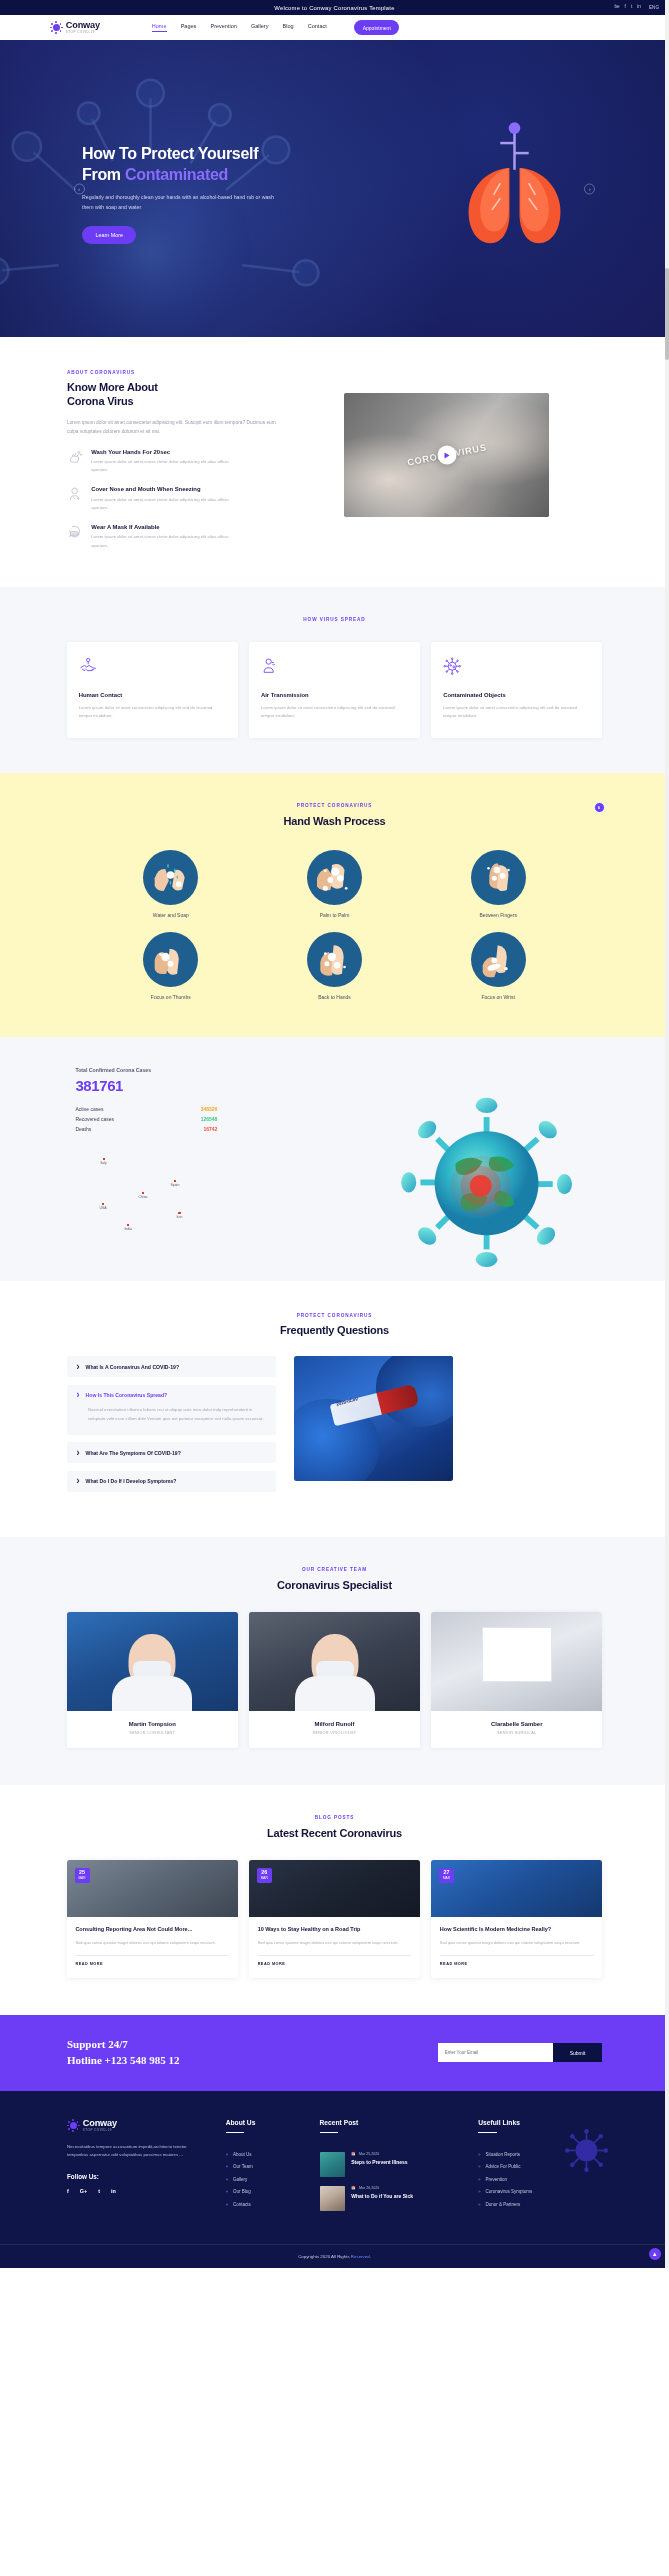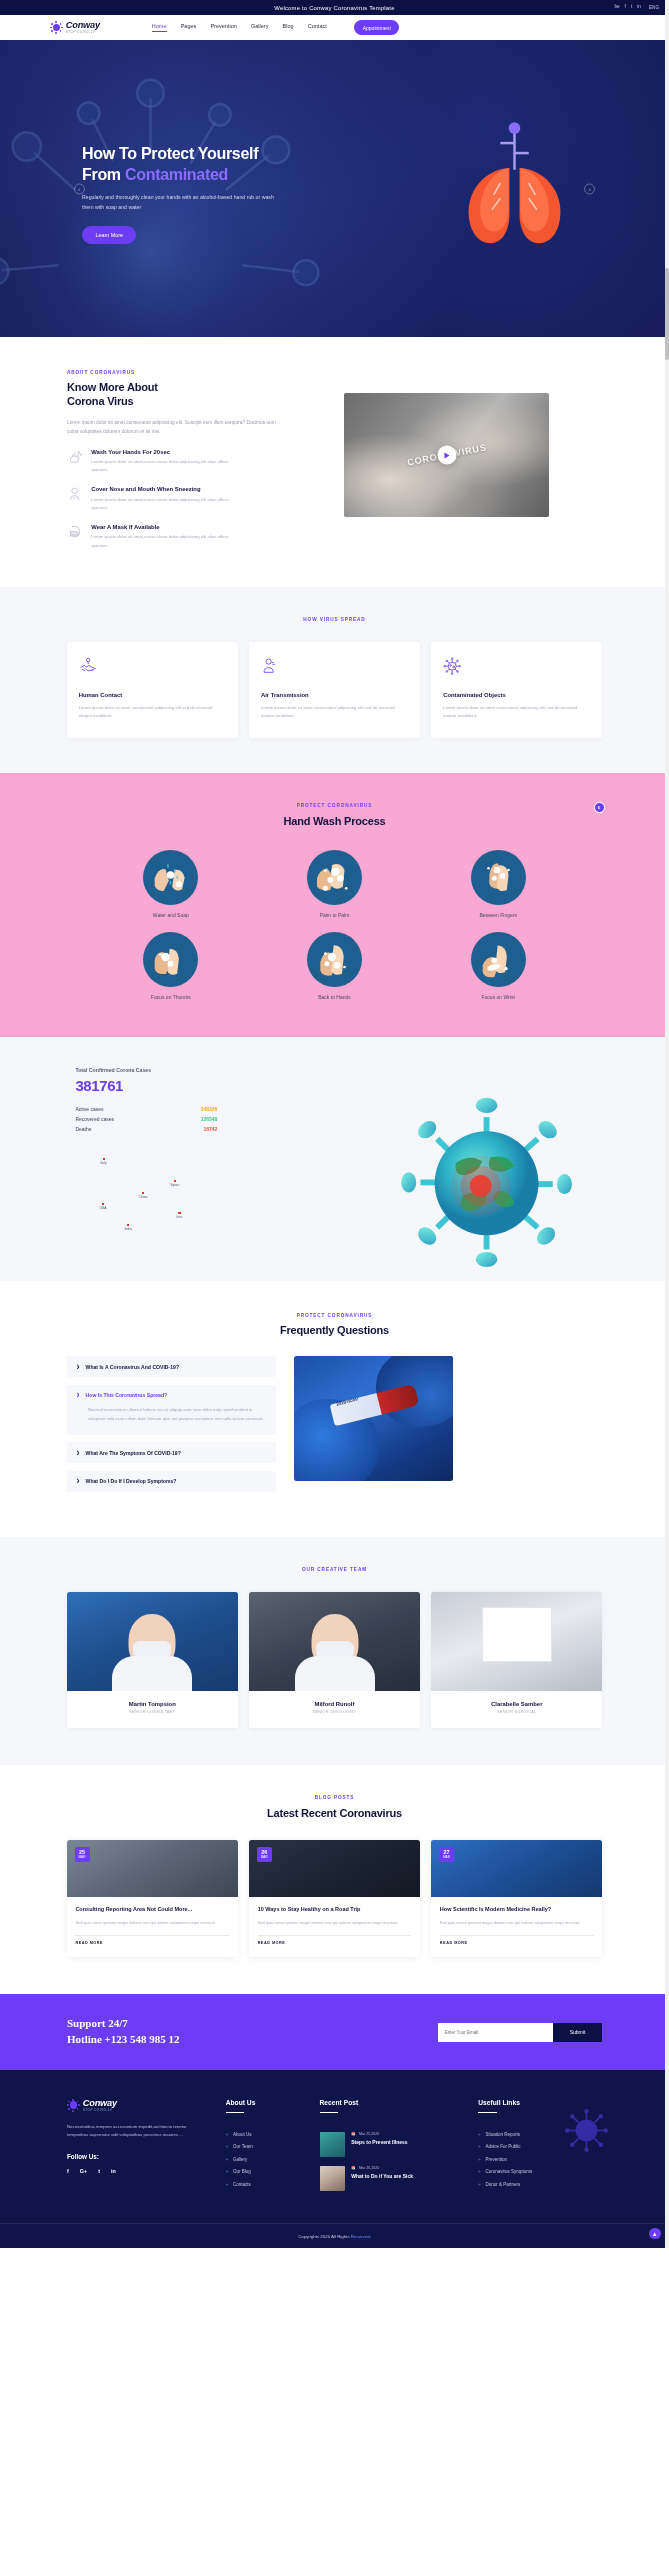--- a/index.html
+++ b/index.html
@@ -54,21 +54,21 @@
     height: 25px;
     display: flex;
     align-items: center;
   }
   .nav-inner {
     width: 569px;
     margin: 0 auto;
     display: flex;
     align-items: center;
   }
-  .brand { display: flex; align-items: center; gap: 3.3px; font-style: italic; }
+  .brand { display: flex; align-items: center; gap: 3.3px; }
   .brand-logo {
     width: 12.5px; height: 12.5px;
     position: relative;
     flex: 0 0 auto;
   }
   .brand-logo .core {
     position: absolute; left: 2.5px; top: 2.5px;
     width: 7.5px; height: 7.5px; border-radius: 50%;
     background: #6c3df4;
   }
@@ -238,21 +238,21 @@
   .cards3 { display: flex; gap: 11.7px; margin-top: 20px; }
   .card3 {
     flex: 1; background: #fff; border-radius: 2.5px; padding: 15px 11.7px 16.7px;
     box-shadow: 0 0.8px 5px rgba(20,20,60,.045);
   }
   .card3-ico { width: 18.4px; height: 18.4px; color: #6c3df4; }
   .card3-h { font-size: 5.9px; font-weight: bold; color: #14143c; margin-top: 13.4px; }
   .card3-p { font-size: 4.3px; color: #a9a9bb; line-height: 2.0; margin-top: 5.9px; }
 
   
-  .handwash { background: #f9a8d4; padding: 30px 8px 37px; }
+  .handwash { background: #fef9c3; padding: 30px 8px 37px; }
   .handwash .sec-label { margin-bottom: 5.9px; }
   .wash-grid {
     display: grid; grid-template-columns: repeat(3, 1fr);
     row-gap: 13.4px; column-gap: 22px; margin-top: 22px;
     padding: 0 33px;
   }
   .wash-item { text-align: center; }
   .wash-circle {
     width: 55px; height: 55px; border-radius: 50%;
     background: #1f5f8f; margin: 0 auto; position: relative;
@@ -940,20 +940,21 @@
           <div class="tube-lbl">2019-nCoV</div>
         </div>
       </div>
     </div>
   </div>
 
   <div class="team">
     <div class="container">
       <div class="center">
         <div class="sec-label">OUR CREATIVE TEAM</div>
+        <div class="sec-title">Coronavirus Specialist</div>
       </div>
       <div class="team-grid">
         <div class="team-card">
           <div class="team-photo t1">
             <div class="tp-face"></div>
               <div class="tp-mask"></div>
               <div class="tp-coat"></div>
           </div>
           <div class="team-body">
             <div class="team-name">Martin Tompsion</div>

